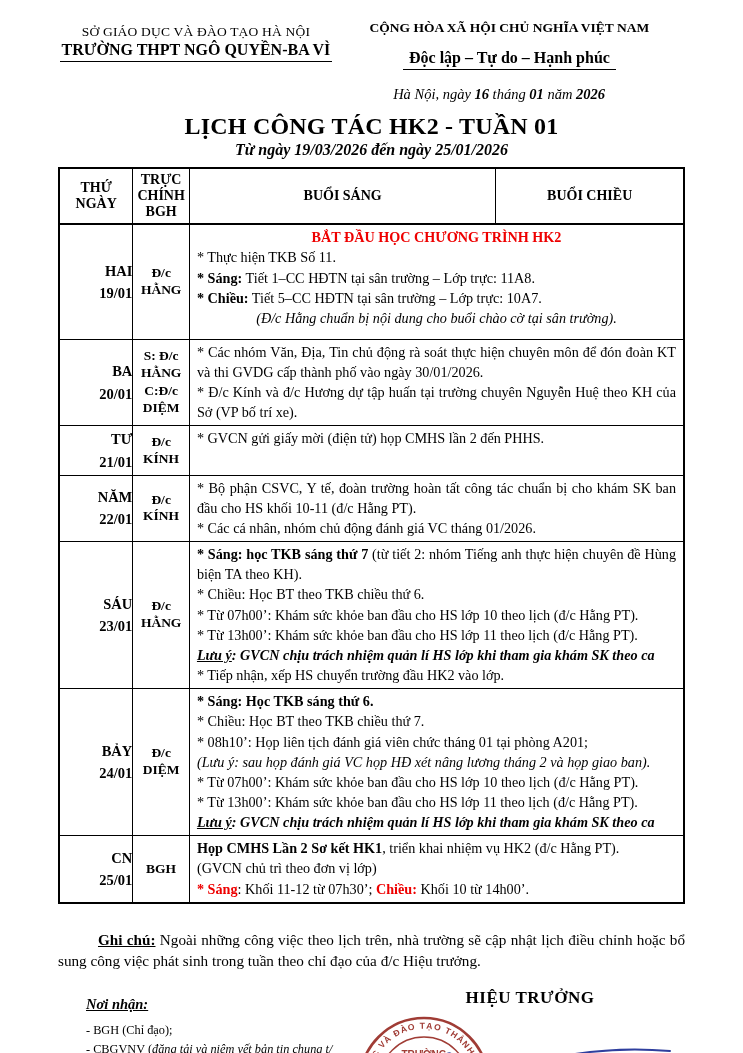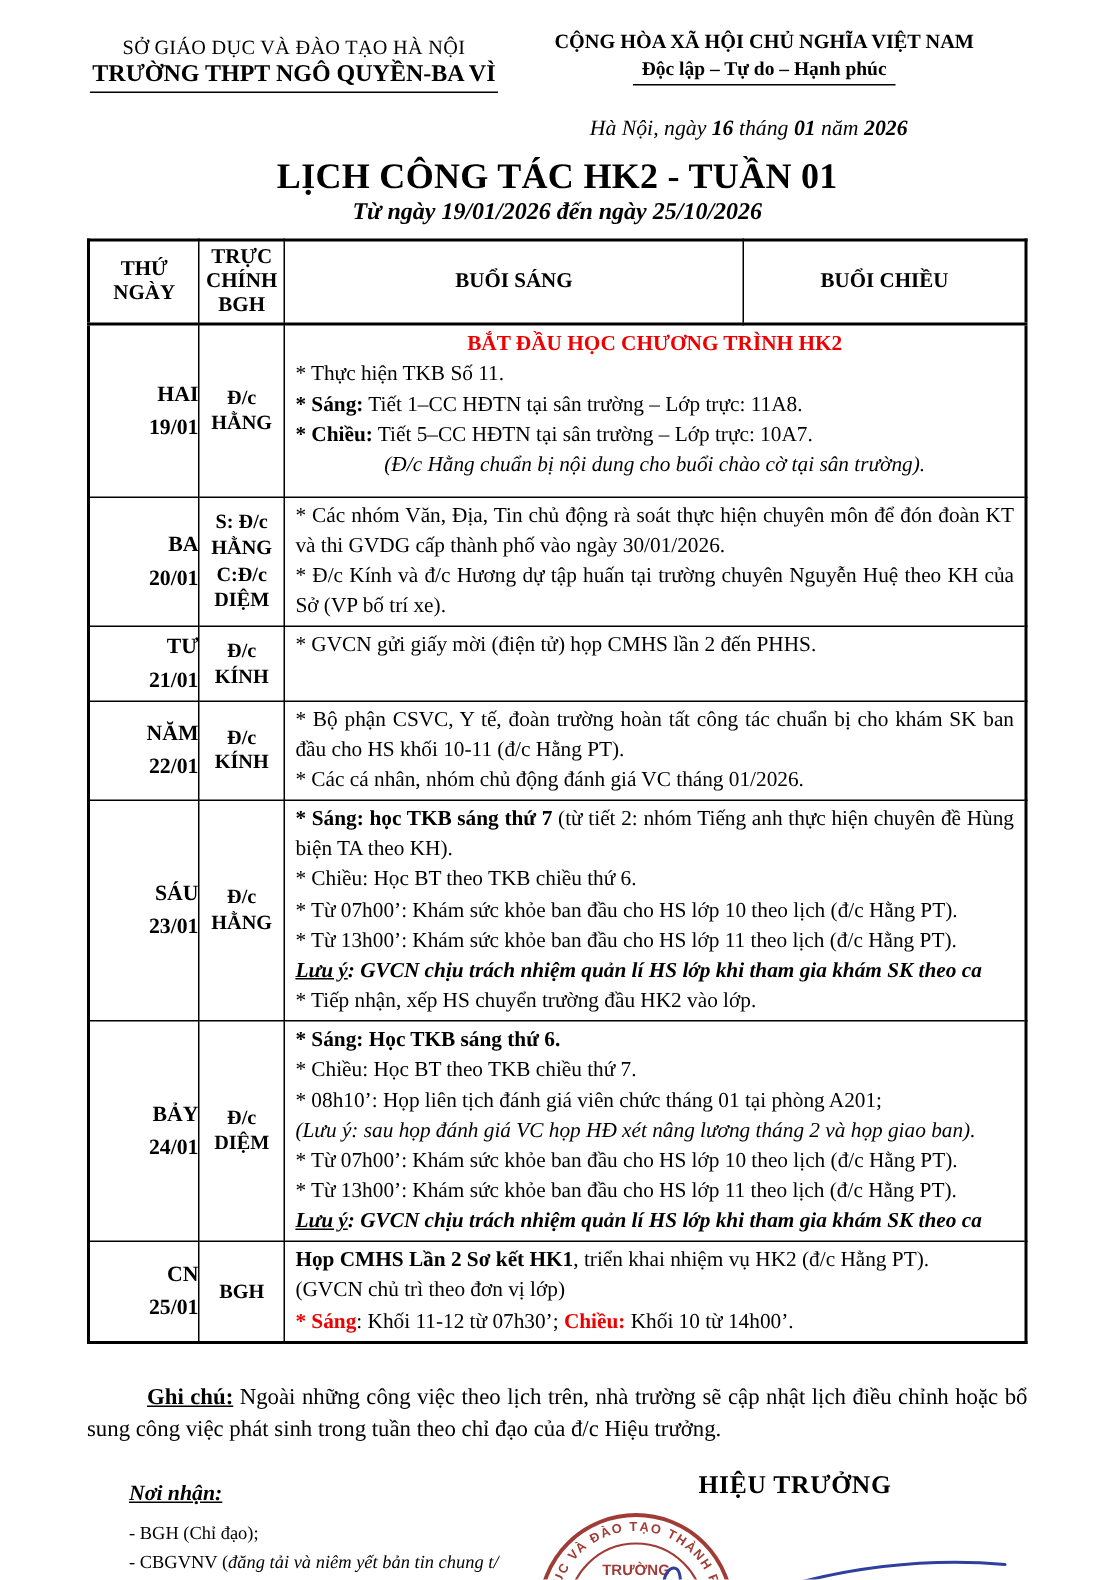--- a/index.html
+++ b/index.html
@@ -10,21 +10,21 @@
     font-family:"Liberation Serif","DejaVu Serif",serif;color:var(--ink);
   }
   .page{padding:20px 58px 0 58px;}
   
   .nat-header{display:flex;width:100%;}
   .nh-left{width:44%;text-align:center;padding-top:4px;}
   .nh-right{width:56%;text-align:center;}
   .org-name{font-size:13.5px;letter-spacing:.2px;}
   .school-name{font-size:16px;font-weight:bold;display:inline-block;border-bottom:1.5px solid #000;padding:1px 2px 2px 2px;}
   .country{font-size:13.5px;font-weight:bold;}
-  .motto{font-size:13px;font-weight:bold;display:inline-block;border-bottom:1.5px solid #000;padding:1px 6px 2px 6px;margin-top:1px;}
+  .motto{font-size:16px;font-weight:bold;display:inline-block;border-bottom:1.5px solid #000;padding:1px 6px 2px 6px;margin-top:12px;}
   .date-line{text-align:right;padding-right:80px;margin-top:16px;font-size:14.5px;}
   
   .doc-title{text-align:center;font-size:24px;font-weight:bold;margin-top:10px;letter-spacing:.2px;}
   .doc-subtitle{text-align:center;font-size:16px;font-weight:bold;font-style:italic;margin-top:1px;}
   
   table.sched{border-collapse:collapse;width:100%;margin-top:8px;border:2px solid #000;table-layout:fixed;}
   table.sched th,table.sched td{border:1px solid #000;}
   table.sched th{font-size:14px;font-weight:bold;text-align:center;vertical-align:middle;padding:3px 2px;line-height:1.15;}
   thead tr{height:52px;border-bottom:2px solid #000;}
   col.w-day{width:73px;} col.w-duty{width:56px;} col.w-am{width:303px;} col.w-pm{width:186px;}
@@ -73,21 +73,21 @@
     </div>
     <div class="nh-right">
       <div class="country">CỘNG HÒA XÃ HỘI CHỦ NGHĨA VIỆT NAM</div>
       <div><span class="motto">Độc lập – Tự do – Hạnh phúc</span></div>
     </div>
   </div>
 
   <div class="date-line"><span class="s-i">Hà Nội, ngày </span><span class="s-b s-i">16</span><span class="s-i"> tháng </span><span class="s-b s-i">01</span><span class="s-i"> năm </span><span class="s-b s-i">2026</span></div>
 
   <div class="doc-title">LỊCH CÔNG TÁC HK2 - TUẦN 01</div>
-  <div class="doc-subtitle">Từ ngày 19/01/2026 đến ngày 25/10/2026</div>
+  <div class="doc-subtitle">Từ ngày 19/03/2026 đến ngày 25/01/2026</div>
 
   <table class="sched">
     <colgroup>
         <col class="w-day">
         <col class="w-duty">
         <col class="w-am">
         <col class="w-pm">
       </colgroup>
     <thead>
       <tr>

